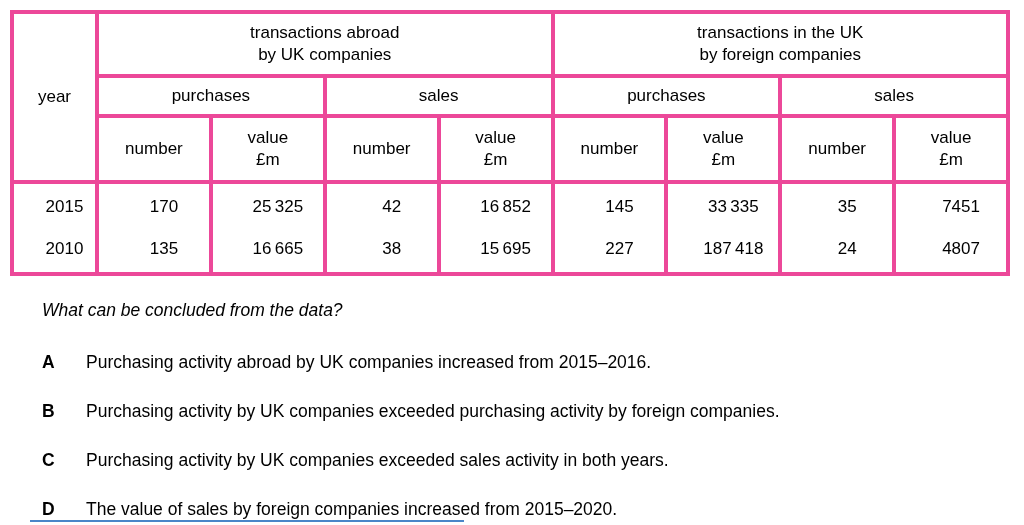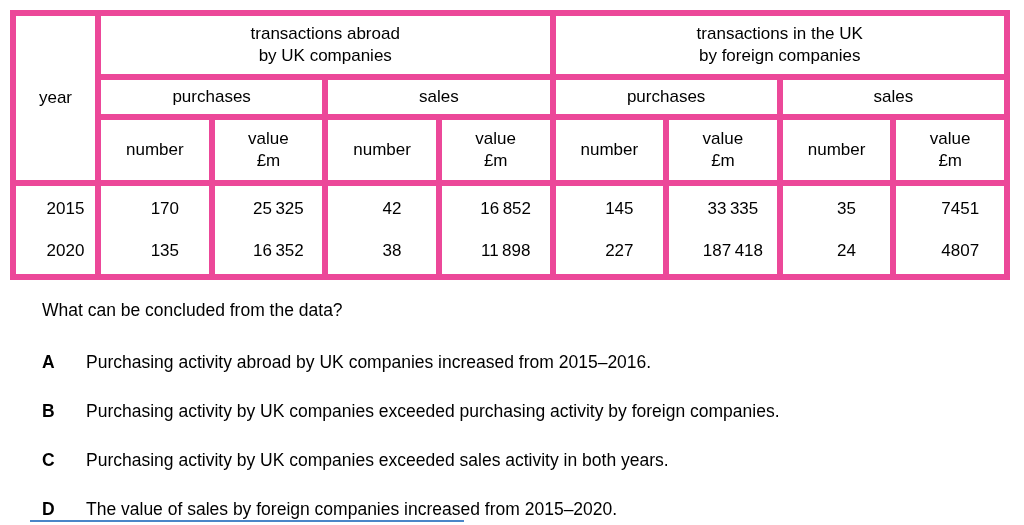--- a/index.html
+++ b/index.html
@@ -16,21 +16,21 @@
   
   table.data-table {
     position: absolute;
     left: 10px; top: 10px;
     width: 1000px;
     border-collapse: collapse;
     table-layout: fixed;
     border: 3px solid #000;
   }
   .data-table th, .data-table td {
-    border: 6px solid #ec4899;
+    border: 4px solid #ec4899;
     font-weight: normal;
     text-align: center;
     vertical-align: middle;
     padding: 0;
     font-size: 17px;
     line-height: 22px;
   }
   .row-group th { height: 64px; }
   .row-sub th   { height: 40px; }
   .row-cols th  { height: 66px; }
@@ -39,21 +39,21 @@
   .year-col { width: 85px; }
 
   
   .question {
     position: absolute;
     left: 42px; top: 300px;
     width: 960px;
     font-size: 17.5px;
     line-height: 21px;
   }
-  .prompt { margin: 0 0 31px 0; }
+  .prompt { margin: 0 0 31px 0; font-style: italic; }
   .option { display: flex; margin-bottom: 28px; }
   .option .letter { font-weight: bold; flex: 0 0 44px; }
   .option .text { flex: 1; }
 
   
   .footer-rule {
     position: absolute;
     left: 30px; top: 520px;
     width: 434px; height: 2px;
   }
@@ -109,37 +109,37 @@
     </th>
     <th>number</th>
     <th>
       <div>value</div>
       <div>£m</div>
     </th>
   </tr>
   <tr class="row-data">
     <td>
       <div>2015</div>
-      <div>2020</div>
+      <div>2010</div>
     </td>
     <td>
       <div>170</div>
       <div>135</div>
     </td>
     <td>
       <div>25 325</div>
-      <div>16 352</div>
+      <div>16 665</div>
     </td>
     <td>
       <div>42</div>
       <div>38</div>
     </td>
     <td>
       <div>16 852</div>
-      <div>11 898</div>
+      <div>15 695</div>
     </td>
     <td>
       <div>145</div>
       <div>227</div>
     </td>
     <td>
       <div>33 335</div>
       <div>187 418</div>
     </td>
     <td>

